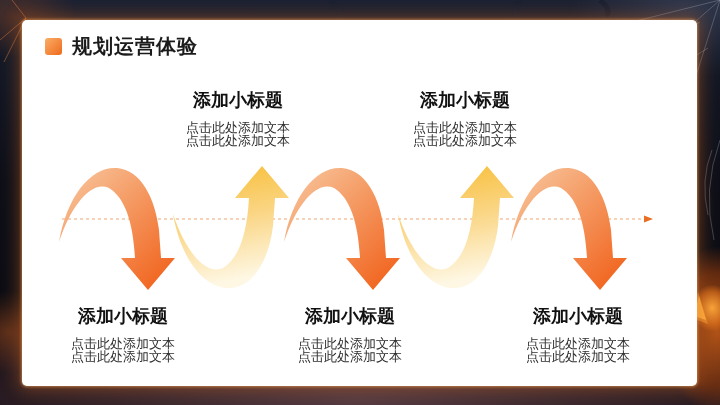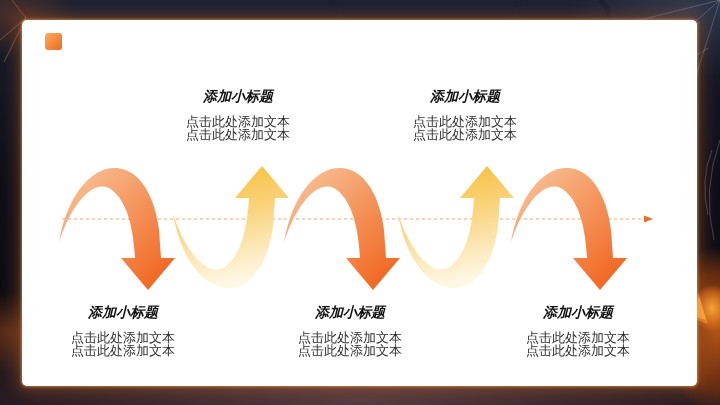--- a/index.html
+++ b/index.html
@@ -28,21 +28,21 @@
   
   .header{position:absolute;left:23px;top:13px;display:flex;align-items:center;gap:10px;}
   .bullet{width:17px;height:17px;border-radius:3px;background:linear-gradient(135deg,#FBAE67,#ED6A1C);}
   .title{font-size:20px;font-weight:bold;color:#1b1b1b;letter-spacing:1px;}
 
   
   .diagram{position:absolute;left:18px;top:138px;width:640px;height:145px;}
 
   
   .text-group{position:absolute;width:220px;text-align:center;transform:translateX(-50%);cursor:default;}
-  .text-group h3{margin:0 0 9px 0;font-size:14px;font-weight:bold;color:#111;font-style:italic;}
+  .text-group h3{margin:0 0 9px 0;font-size:18px;font-weight:bold;color:#111;}
   .text-group p{margin:0;font-size:13px;line-height:13px;color:#2e2e2e;}
   .tg-top{top:68px;}
   .tg-bottom{top:284px;}
 </style>
 </head>
 <body>
 
 <div class="stage">
 
   <svg class="bg-art" width="720" height="405" viewBox="0 0 720 405">
@@ -71,20 +71,21 @@
     <g>
       <polygon points="698,292 708,324 692,318" fill="rgba(255,175,60,.45)"></polygon>
       <polygon points="699,296 706,320 694,316" fill="#FFAF3C"></polygon>
     </g>
   </svg>
 
   <div class="panel">
 
     <div class="header">
       <div class="bullet"></div>
+      <div class="title">规划运营体验</div>
     </div>
 
     <svg class="diagram" viewBox="0 0 640 145" width="640" height="145">
       <defs>
         <linearGradient id="gradDown" x1="0" y1="0" x2="0.9" y2="1">
           <stop offset="0" stop-color="#F9CBA4"></stop>
           <stop offset="0.4" stop-color="#F5A06B"></stop>
           <stop offset="1" stop-color="#F1611A"></stop>
         </linearGradient>
         <linearGradient id="gradUp" x1="0" y1="0" x2="0.2" y2="1">

